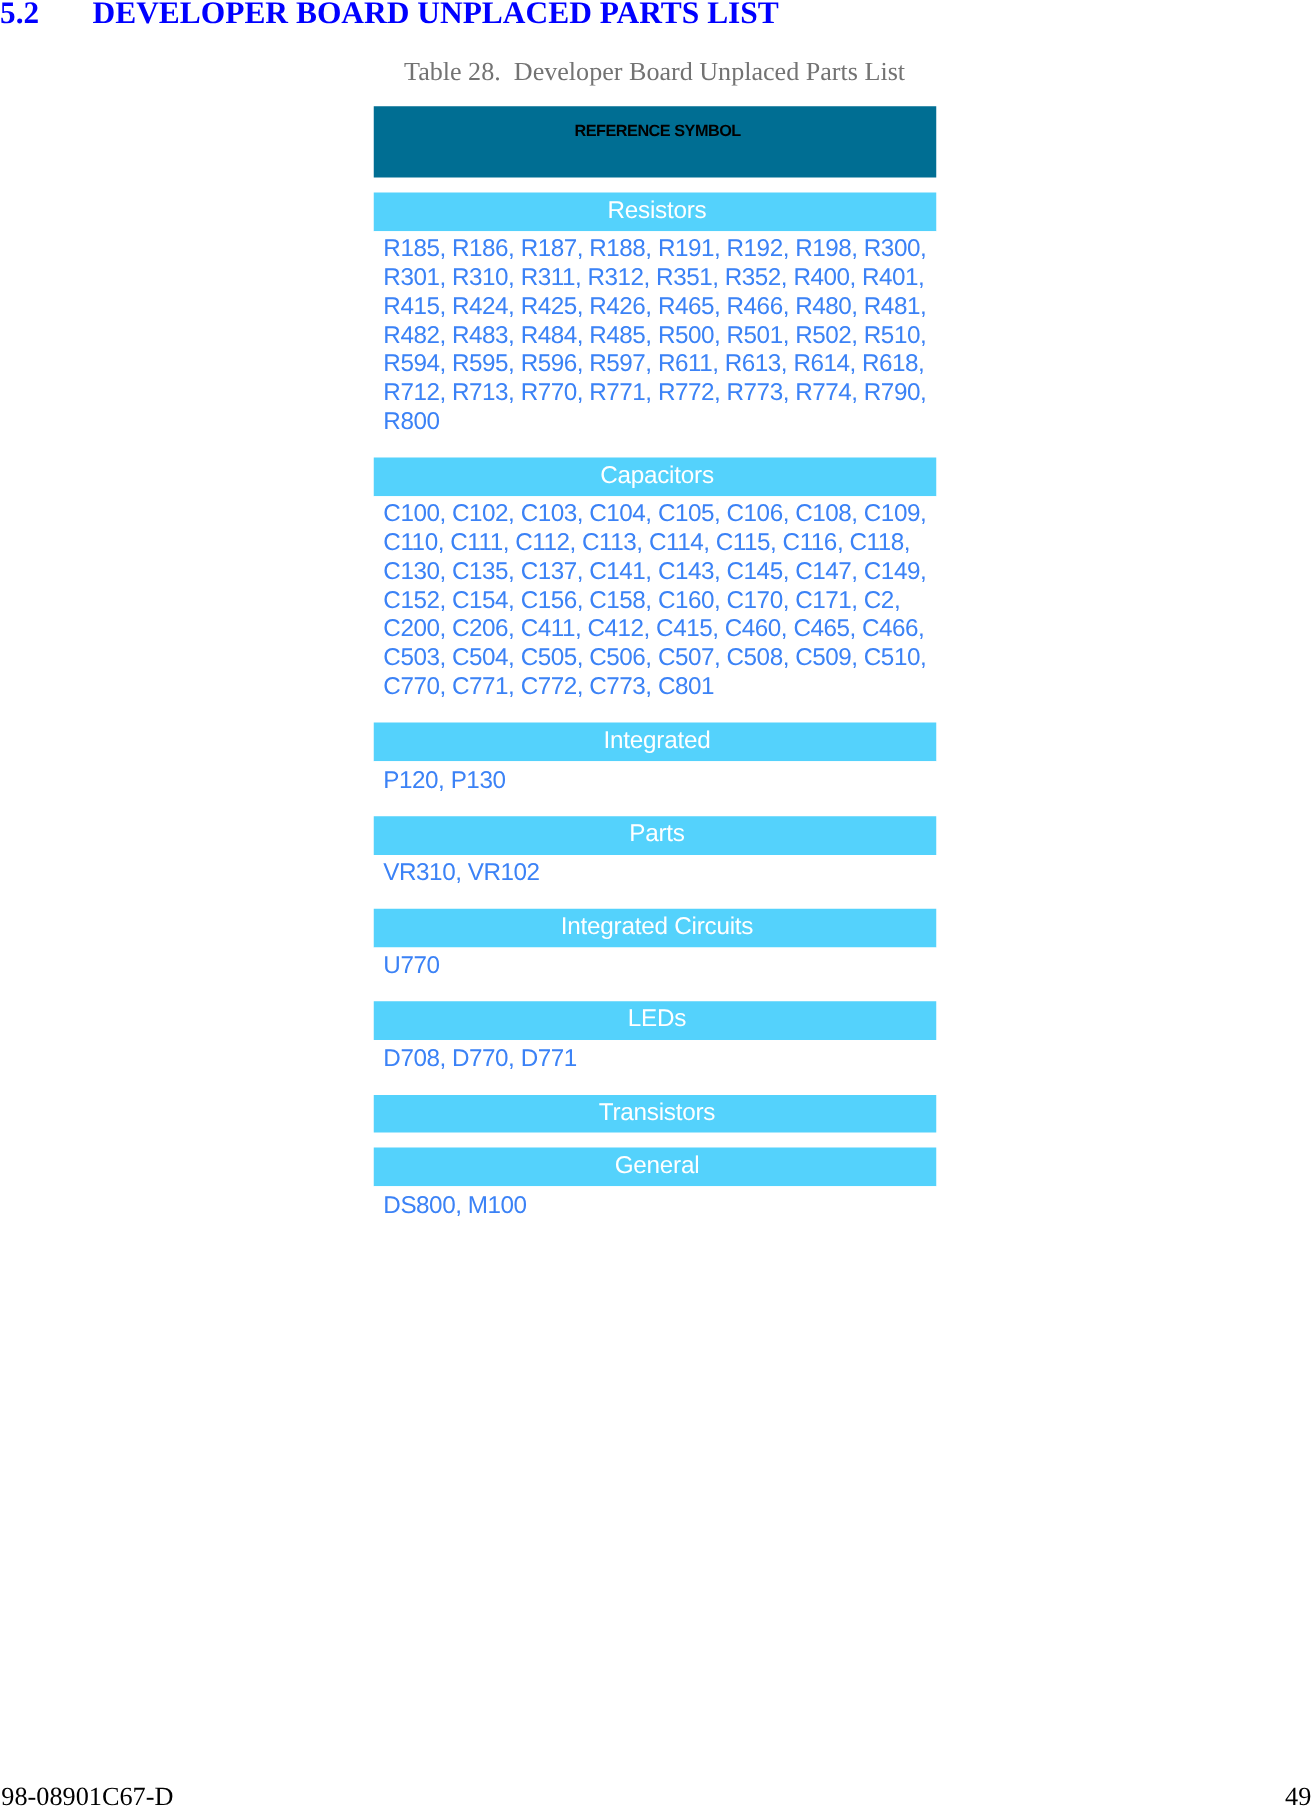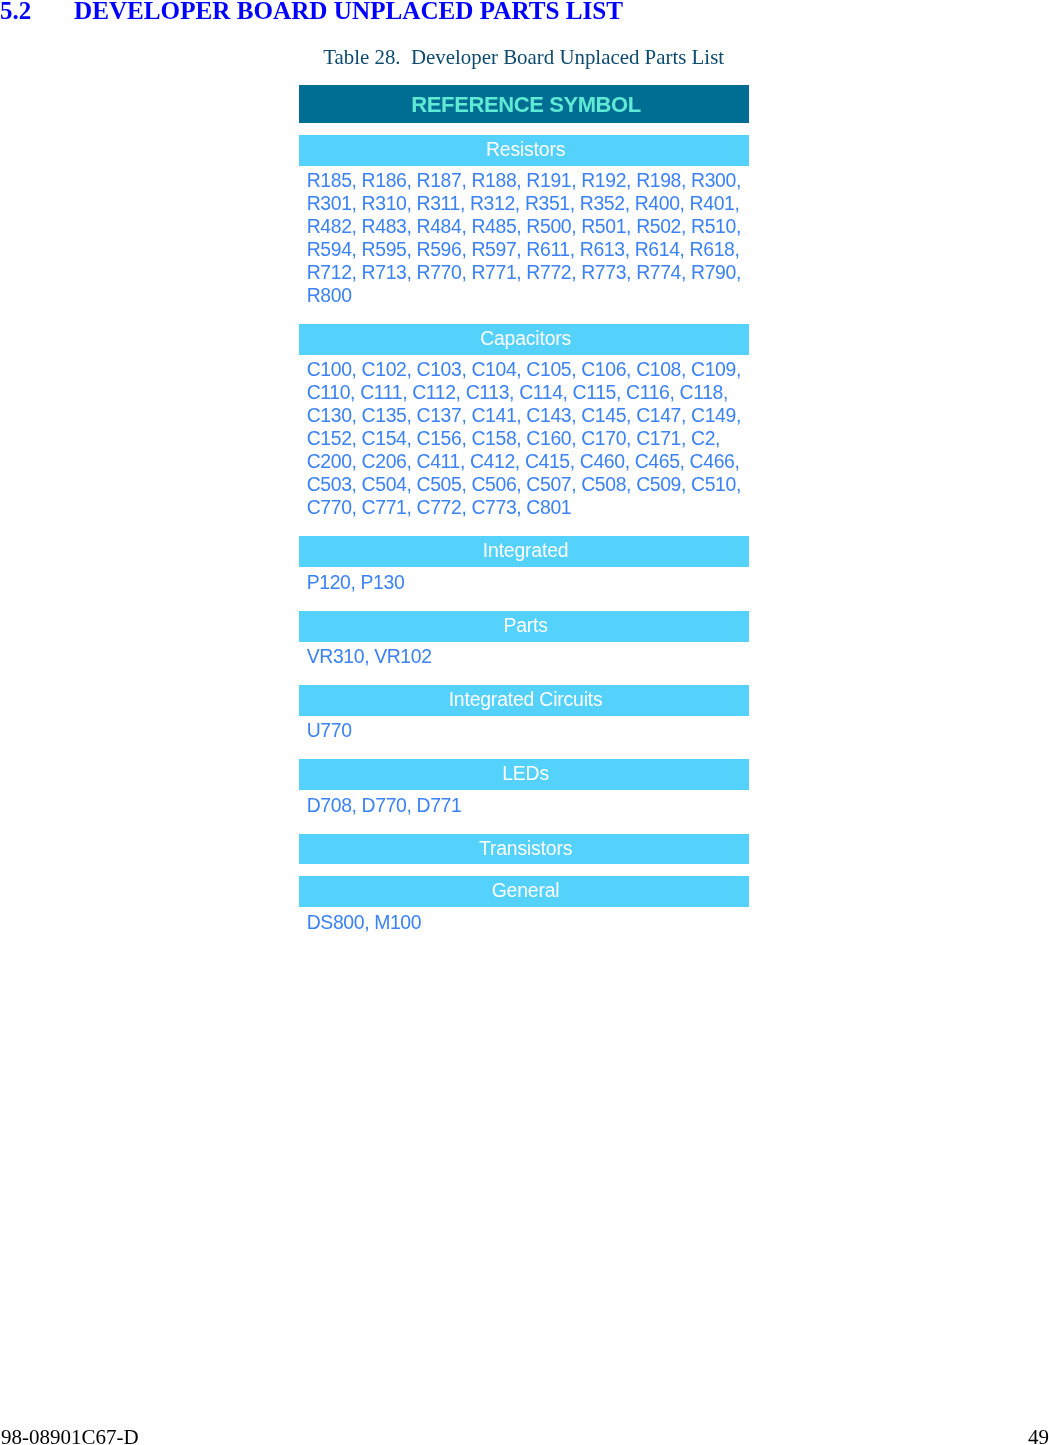--- a/index.html
+++ b/index.html
@@ -19,30 +19,30 @@
   .sec-title {
     position:absolute; left:74px; top:-2.0px;
     font-family:"Liberation Serif", serif; font-weight:bold;
     font-size:25.15px; line-height:25px; color:#0000ff; white-space:pre;
   }
 
   
   .caption {
     position:absolute; left:0px; top:45.1px; width:1047.3px; text-align:center;
     font-family:"Liberation Serif", serif; font-weight:normal;
-    font-size:20.89px; line-height:24px; color:#0c4a6e; white-space:pre;
+    font-size:20.89px; line-height:24px; color:#737373; white-space:pre;
   }
 
   
   .tbl { position:absolute; left:299px; top:84.9px; width:450.2px; }
   .thead {
-    background:#006e93; color:#5eead4;
+    background:#006e93; color:#000000;
     font-family:"Liberation Sans", sans-serif; font-weight:bold;
-    font-size:22px; letter-spacing:-0.4px;
-    height:38px; line-height:40.3px; text-align:center; white-space:pre; padding-left:4px; box-sizing:border-box;
+    font-size:13px; letter-spacing:-0.4px;
+    height:57px; line-height:40.3px; text-align:center; white-space:pre; padding-left:4px; box-sizing:border-box;
   }
   .band {
     background:#54d2fc; color:#ffffff;
     font-family:"Liberation Sans", sans-serif; font-weight:normal;
     font-size:19.4px; letter-spacing:-0.18px;
     height:30.9px; line-height:29.3px; text-align:center; white-space:pre; padding-left:3px; box-sizing:border-box;margin-top:12px;
   }
   .cell {
     background:#ffffff; color:#3b82f6;
     font-family:"Liberation Sans", sans-serif; font-weight:normal;
@@ -71,21 +71,21 @@
     <span class="sec-num">5.2</span>
     <span class="sec-title">DEVELOPER BOARD UNPLACED PARTS LIST</span>
   </div>
 
   <div class="caption">Table 28.  Developer Board Unplaced Parts List</div>
 
   <div class="tbl">
     <div class="thead">REFERENCE SYMBOL</div>
     <div id="rows">
         <div class="band">Resistors</div>
-        <div class="cell"><div>R185, R186, R187, R188, R191, R192, R198, R300,</div><div>R301, R310, R311, R312, R351, R352, R400, R401,</div><div>R482, R483, R484, R485, R500, R501, R502, R510,</div><div>R594, R595, R596, R597, R611, R613, R614, R618,</div><div>R712, R713, R770, R771, R772, R773, R774, R790,</div><div>R800</div></div>
+        <div class="cell"><div>R185, R186, R187, R188, R191, R192, R198, R300,</div><div>R301, R310, R311, R312, R351, R352, R400, R401,</div><div>R415, R424, R425, R426, R465, R466, R480, R481,</div><div>R482, R483, R484, R485, R500, R501, R502, R510,</div><div>R594, R595, R596, R597, R611, R613, R614, R618,</div><div>R712, R713, R770, R771, R772, R773, R774, R790,</div><div>R800</div></div>
         <div class="band">Capacitors</div>
         <div class="cell"><div>C100, C102, C103, C104, C105, C106, C108, C109,</div><div>C110, C111, C112, C113, C114, C115, C116, C118,</div><div>C130, C135, C137, C141, C143, C145, C147, C149,</div><div>C152, C154, C156, C158, C160, C170, C171, C2,</div><div>C200, C206, C411, C412, C415, C460, C465, C466,</div><div>C503, C504, C505, C506, C507, C508, C509, C510,</div><div>C770, C771, C772, C773, C801</div></div>
         <div class="band">Integrated</div>
         <div class="cell"><div>P120, P130</div></div>
         <div class="band">Parts</div>
         <div class="cell"><div>VR310, VR102</div></div>
         <div class="band">Integrated Circuits</div>
         <div class="cell"><div>U770</div></div>
         <div class="band">LEDs</div>
         <div class="cell"><div>D708, D770, D771</div></div>

